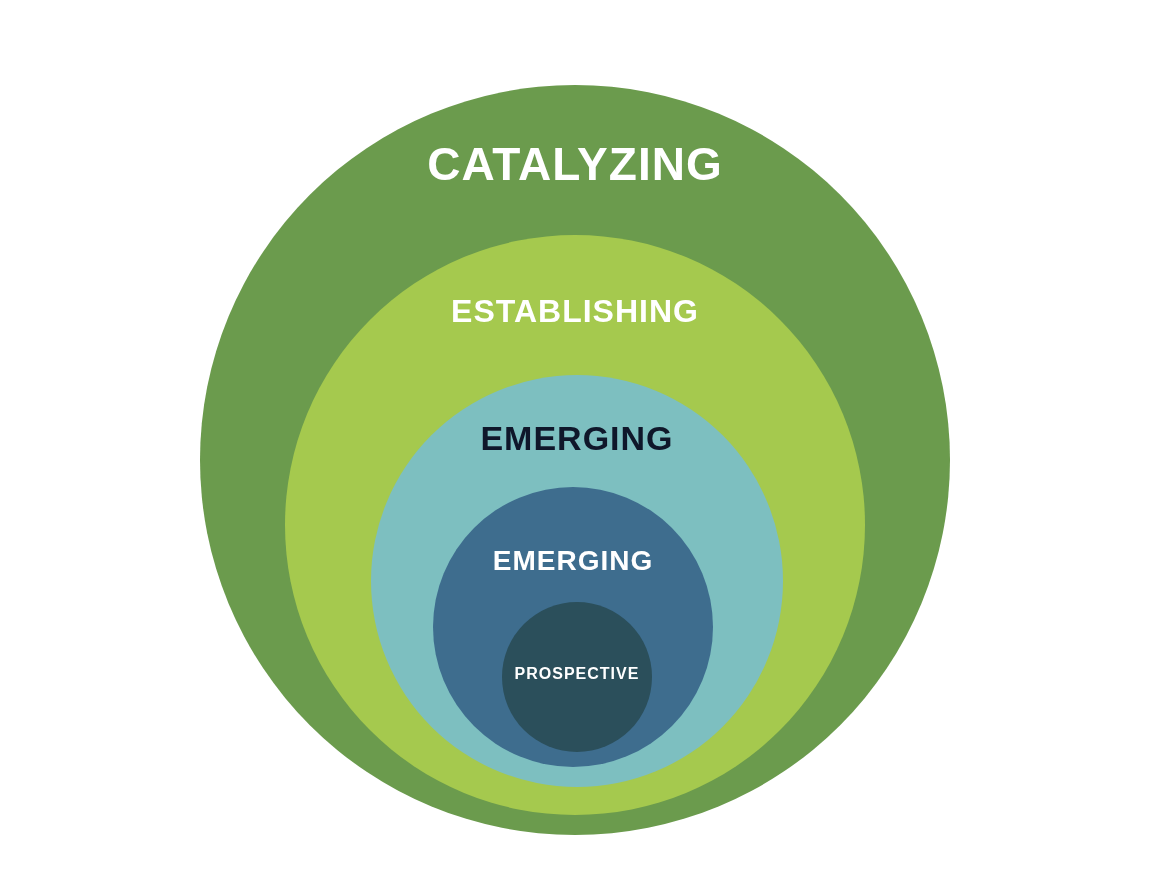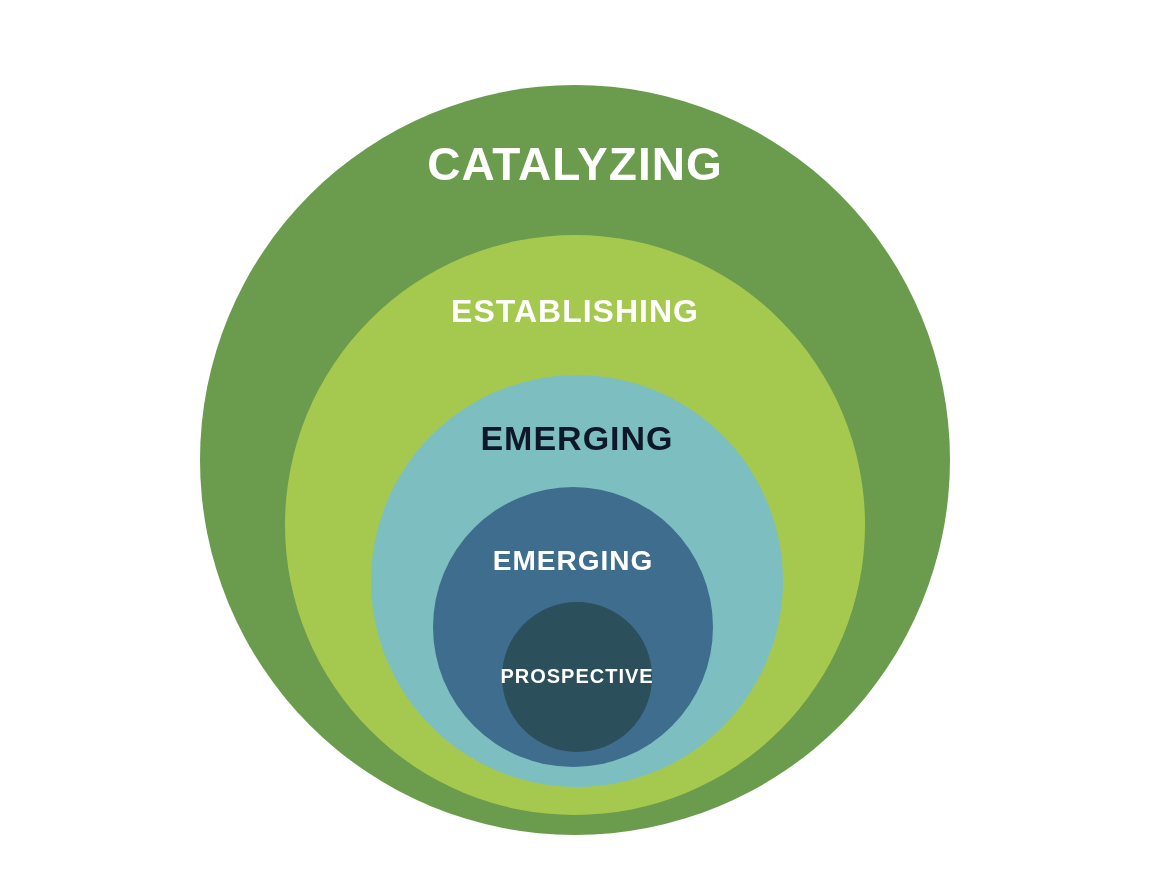--- a/index.html
+++ b/index.html
@@ -35,21 +35,21 @@
     font-weight: 700;
     letter-spacing: 1px;
     white-space: nowrap;
     line-height: 1;
     user-select: none;
   }
   .l1 { font-size: 46px; padding-top: 56px; }
   .l2 { font-size: 32px; padding-top: 60px; }
   .l3 { font-size: 34px; padding-top: 46px; }
   .l4 { font-size: 28px; padding-top: 60px; }
-  .l5 { font-size: 20px; padding-top: 64px; }
+  .l5 { font-size: 16px; padding-top: 64px; }
 </style>
 </head>
 <body>
 
 <div class="canvas" style="background: rgb(255, 255, 255);">
 
   <div class="circle c1" style="background: rgb(107, 155, 77);">
     <span class="label l1" style="color: rgb(255, 255, 255);">CATALYZING</span>
   </div>
 

